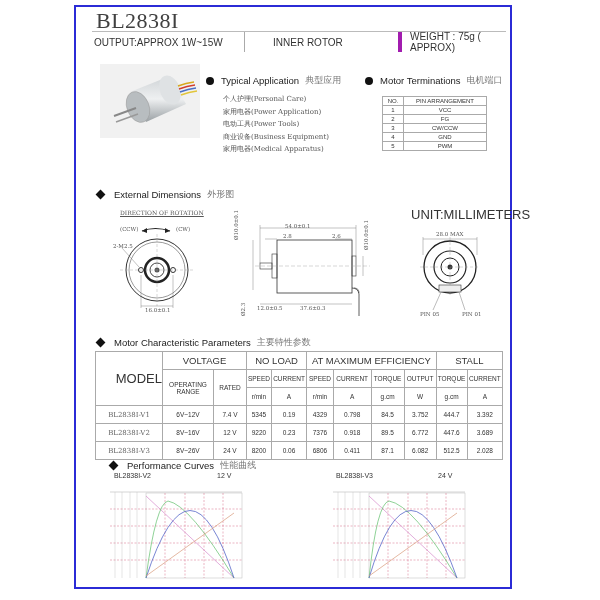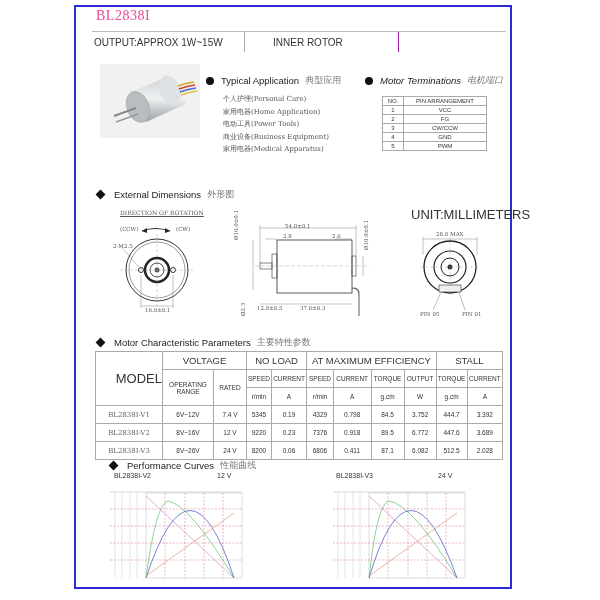--- a/index.html
+++ b/index.html
@@ -1,22 +1,22 @@
 <!DOCTYPE html>
 <html><head>
 <meta charset="utf-8">
 <style>
   html,body{margin:0;padding:0;background:#fff;}
   body{width:600px;height:600px;position:relative;overflow:hidden;font-family:"Liberation Sans",sans-serif;color:#222;}
   .frame{position:absolute;left:74px;top:5px;width:438px;height:584px;border:2px solid #2b2bd6;border-top:2px solid #2b2bd6;box-sizing:border-box;background:#fff;}
-  .title{position:absolute;left:96px;top:8px;font-family:"Liberation Serif",serif;font-size:14px;color:#ec4899;letter-spacing:0.5px;}
+  .title{position:absolute;left:96px;top:8px;font-family:"Liberation Serif",serif;font-size:22px;color:#404040;letter-spacing:0.5px;}
   .specbar{position:absolute;left:92px;top:31px;width:414px;height:20px;border-top:1px solid #bbb;display:flex;font-size:10px;color:#333;}
   .specbar div{display:flex;align-items:center;}
   .spec1{width:150px;padding-left:2px;border-right:1px solid #aaa;}
-  .spec2{width:125px;padding-left:28px;border-right:1px solid #a21caf;text-align:center;}
+  .spec2{width:125px;padding-left:28px;border-right:4px solid #a21caf;text-align:center;}
   .spec3{flex:1;padding-left:8px;}
   .motor-photo{position:absolute;left:100px;top:64px;width:100px;height:74px;background:#f1f1f1;}
   .sec-head{position:absolute;display:flex;align-items:center;font-size:9.5px;color:#222;justify-content:center;}
   .dot{width:8px;height:8px;border-radius:50%;background:#111;margin-right:7px;}
   .diamond{width:7px;height:7px;background:#111;transform:rotate(45deg);margin-right:10px;margin-left:2px;}
   .cn{font-family:"DejaVu Serif",serif;color:#777;font-size:9px;margin-left:6px;}
   .app-list{position:absolute;left:223px;top:93px;font-family:"DejaVu Serif",serif;font-size:7px;color:#555;line-height:12.6px;}
   table.pins{position:absolute;left:382px;top:96px;border-collapse:collapse;font-size:6px;color:#333;}
   table.pins td,table.pins th{border:1px solid #aaa;height:8px;padding:0 3px;text-align:center;font-weight:normal;}
   .dim-label{position:absolute;font-size:5.5px;color:#555;font-family:"DejaVu Serif",serif;}
@@ -32,20 +32,21 @@
 </head>
 <body>
 
 <div class="frame"></div>
 
 <div class="title">BL2838I</div>
 
 <div class="specbar">
   <div class="spec1">OUTPUT:APPROX 1W~15W</div>
   <div class="spec2">INNER  ROTOR</div>
+  <div class="spec3">WEIGHT : 75g  ( APPROX)</div>
 </div>
 
 <div class="motor-photo">
   <svg width="100" height="74" viewBox="0 0 100 74">
     <defs>
       <linearGradient id="mg" x1="0" y1="0" x2="0" y2="1">
         <stop offset="0" stop-color="#cfd3d6"></stop>
         <stop offset="0.5" stop-color="#eef0f1"></stop>
         <stop offset="1" stop-color="#9aa0a4"></stop>
       </linearGradient>
@@ -62,27 +63,27 @@
   </svg>
 </div>
 
 <div class="sec-head" style="left:206px;top:74px;">
   <span class="dot"></span>
   <span>Typical  Application</span>
   <span class="cn">典型应用</span>
 </div>
 <div class="app-list">
   <div>个人护理(Personal Care)</div>
-  <div>家用电器(Home Application)</div>
+  <div>家用电器(Power Application)</div>
   <div>电动工具(Power Tools)</div>
   <div>商业设备(Business Equipment)</div>
   <div>家用电器(Medical Apparatus)</div>
 </div>
 
-<div class="sec-head" style="left:365px;top:74px;font-style:italic;">
+<div class="sec-head" style="left:365px;top:74px;">
   <span class="dot"></span>
   <span>Motor Terminations</span>
   <span class="cn">电机端口</span>
 </div>
 <table class="pins">
   <tbody>
       <tr>
     <th style="width:14px">NO.</th>
     <th style="width:76px">PIN  ARRANGEMENT</th>
   </tr>

